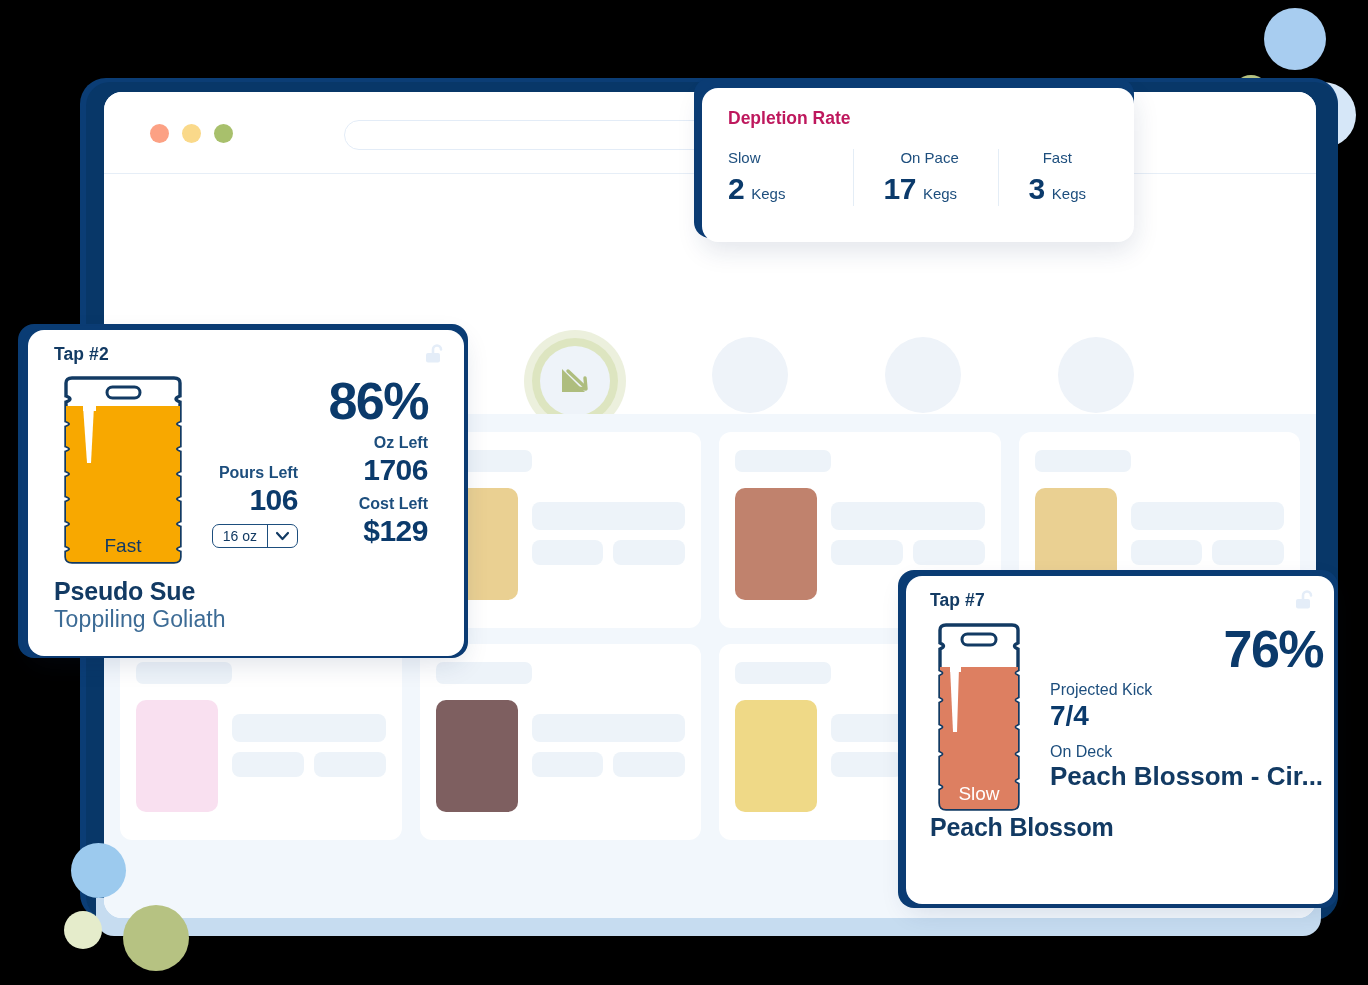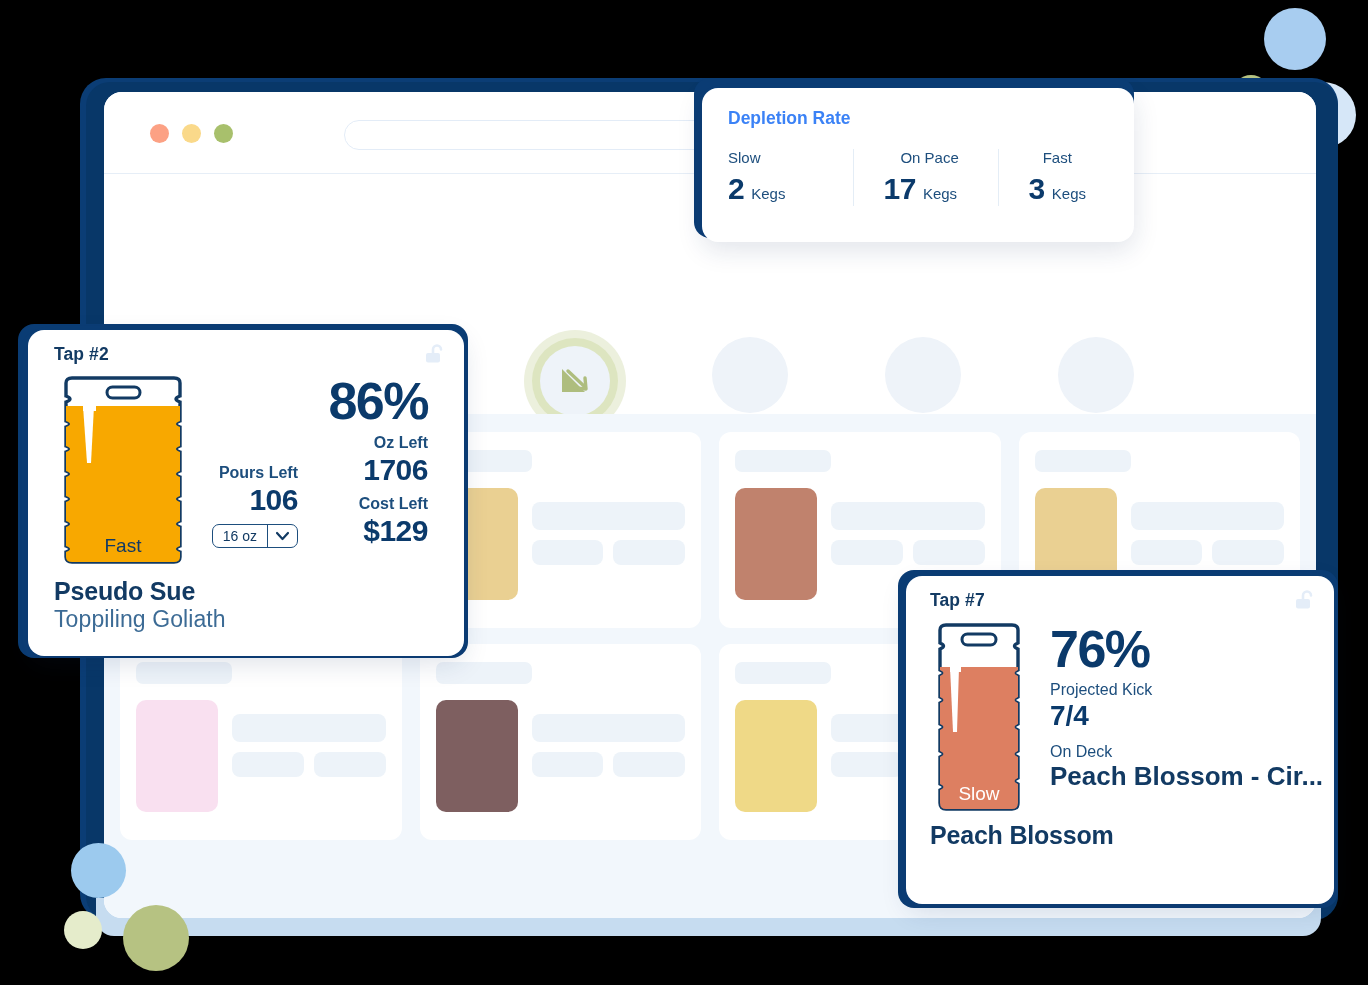--- a/index.html
+++ b/index.html
@@ -136,21 +136,21 @@
   }
   .card-tap-label {
     font-size: 17.5px; font-weight: bold; color: #123a63;
     letter-spacing: .1px;
   }
   .lock-icon { position: absolute; }
 
   
   #depletion-card { left: 702px; top: 88px; width: 432px; height: 154px; padding: 20px 26px 0 26px; }
   #depletion-backdrop { left: 694px; top: 78px; width: 440px; height: 160px; }
-  .depletion-title { font-size: 17.5px; font-weight: bold; color: #3b82f6; margin-bottom: 20px; }
+  .depletion-title { font-size: 17.5px; font-weight: bold; color: #be185d; margin-bottom: 20px; }
   .depletion-row { display: flex; }
   .dep-col { padding-right: 22px; }
   .dep-col + .dep-col { border-left: 1.5px solid #e4edf6; padding-left: 30px; text-align: center; }
   .dep-col:nth-child(1) { width: 150px; }
   .dep-col:nth-child(2) { width: 168px; }
   .dep-label { font-size: 15px; color: #1d4e7d; margin-bottom: 6px; }
   .dep-valrow { display: flex; align-items: baseline; gap: 7px; }
   .dep-num { font-size: 30px; font-weight: bold; color: #0b3a6b; letter-spacing: -.5px; }
   .dep-unit { font-size: 15px; color: #1d4e7d; }
 
@@ -185,25 +185,25 @@
     padding: 0 10px; font-size: 14px; color: #123a63;
     display: flex; align-items: center;
   }
   .oz-select .oz-caret {
     width: 30px; border-left: 1.5px solid #1d4e7d;
     display: flex; align-items: center; justify-content: center;
   }
   .card-beer-name { font-size: 25px; font-weight: bold; color: #123a63; letter-spacing: -.2px; }
   .card-brewery  { font-size: 23px; color: #3c6b95; font-weight: 300; letter-spacing: .1px; }
   .tap2-footer { margin-top: 12px; }
-  .tap7-footer { margin-top: 8px; }
+  .tap7-footer { }
 
   
   .tap7-right { padding-left: 22px; padding-top: 2px; }
-  .tap7-pct { font-size: 52px; font-weight: bold; color: #0b3a6b; letter-spacing: -1.5px; line-height: 1; margin-bottom: 6px; }
+  .tap7-pct { font-size: 52px; font-weight: bold; color: #0b3a6b; letter-spacing: -1.5px; line-height: 1; text-align: right; margin-bottom: 6px; }
   .tap7-stat-label { font-size: 16px; color: #1d4e7d; }
   .tap7-stat-value { font-size: 28px; font-weight: bold; color: #0b3a6b; line-height: 1.2; }
   .tap7-ondeck-value { font-size: 26px; font-weight: bold; color: #123a63; white-space: nowrap; }
 </style>
 </head>
 <body>
 
 <div class="stage">
 
   <div class="deco deco-tr-blue"></div>

